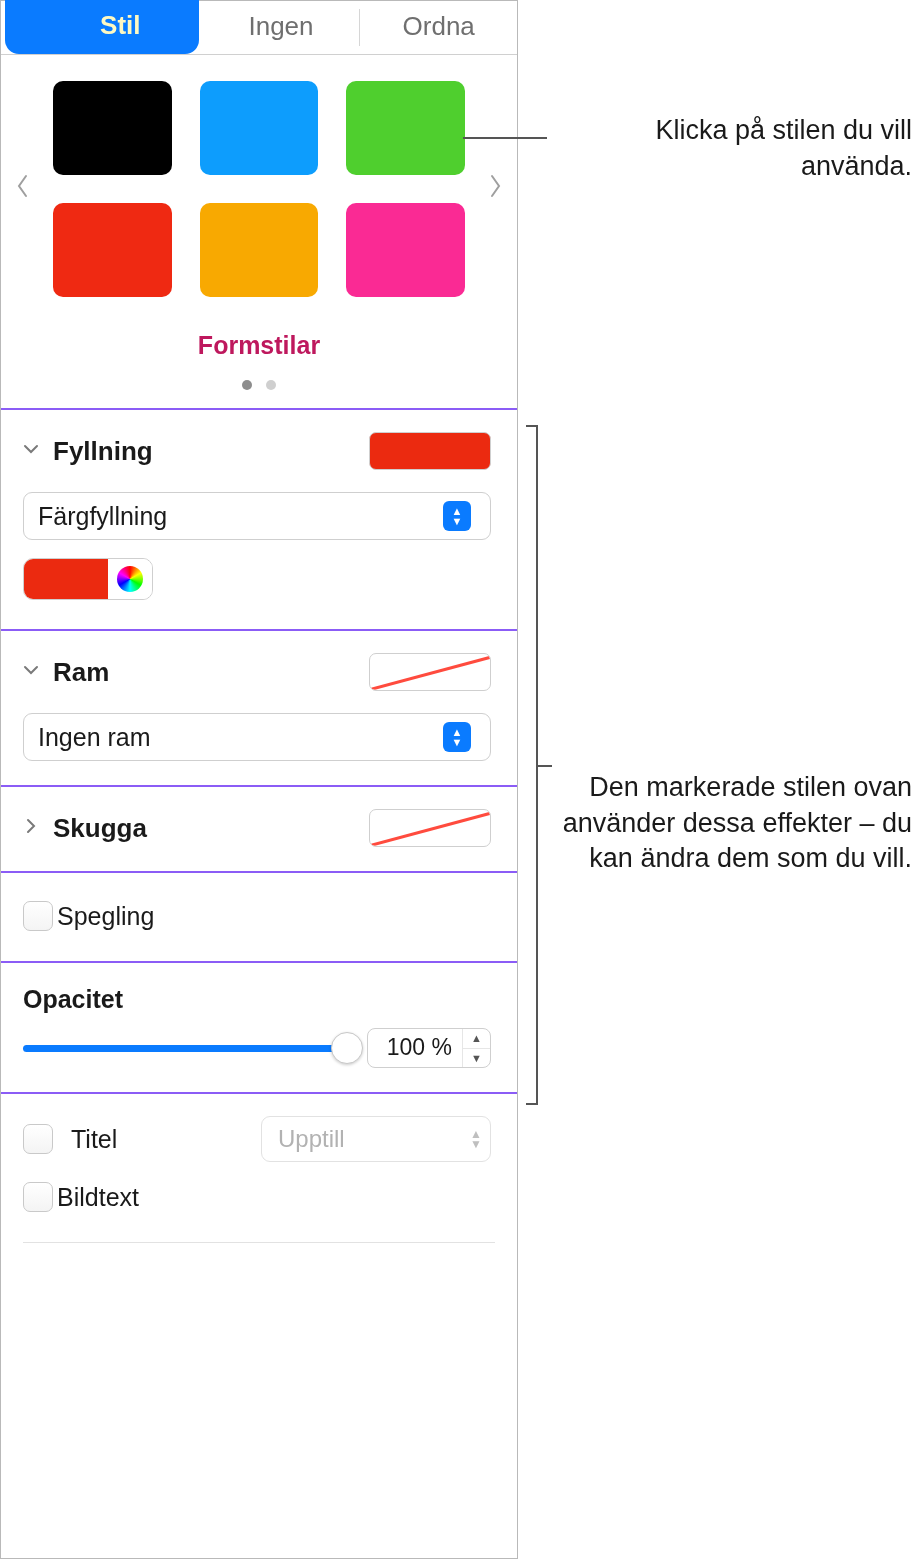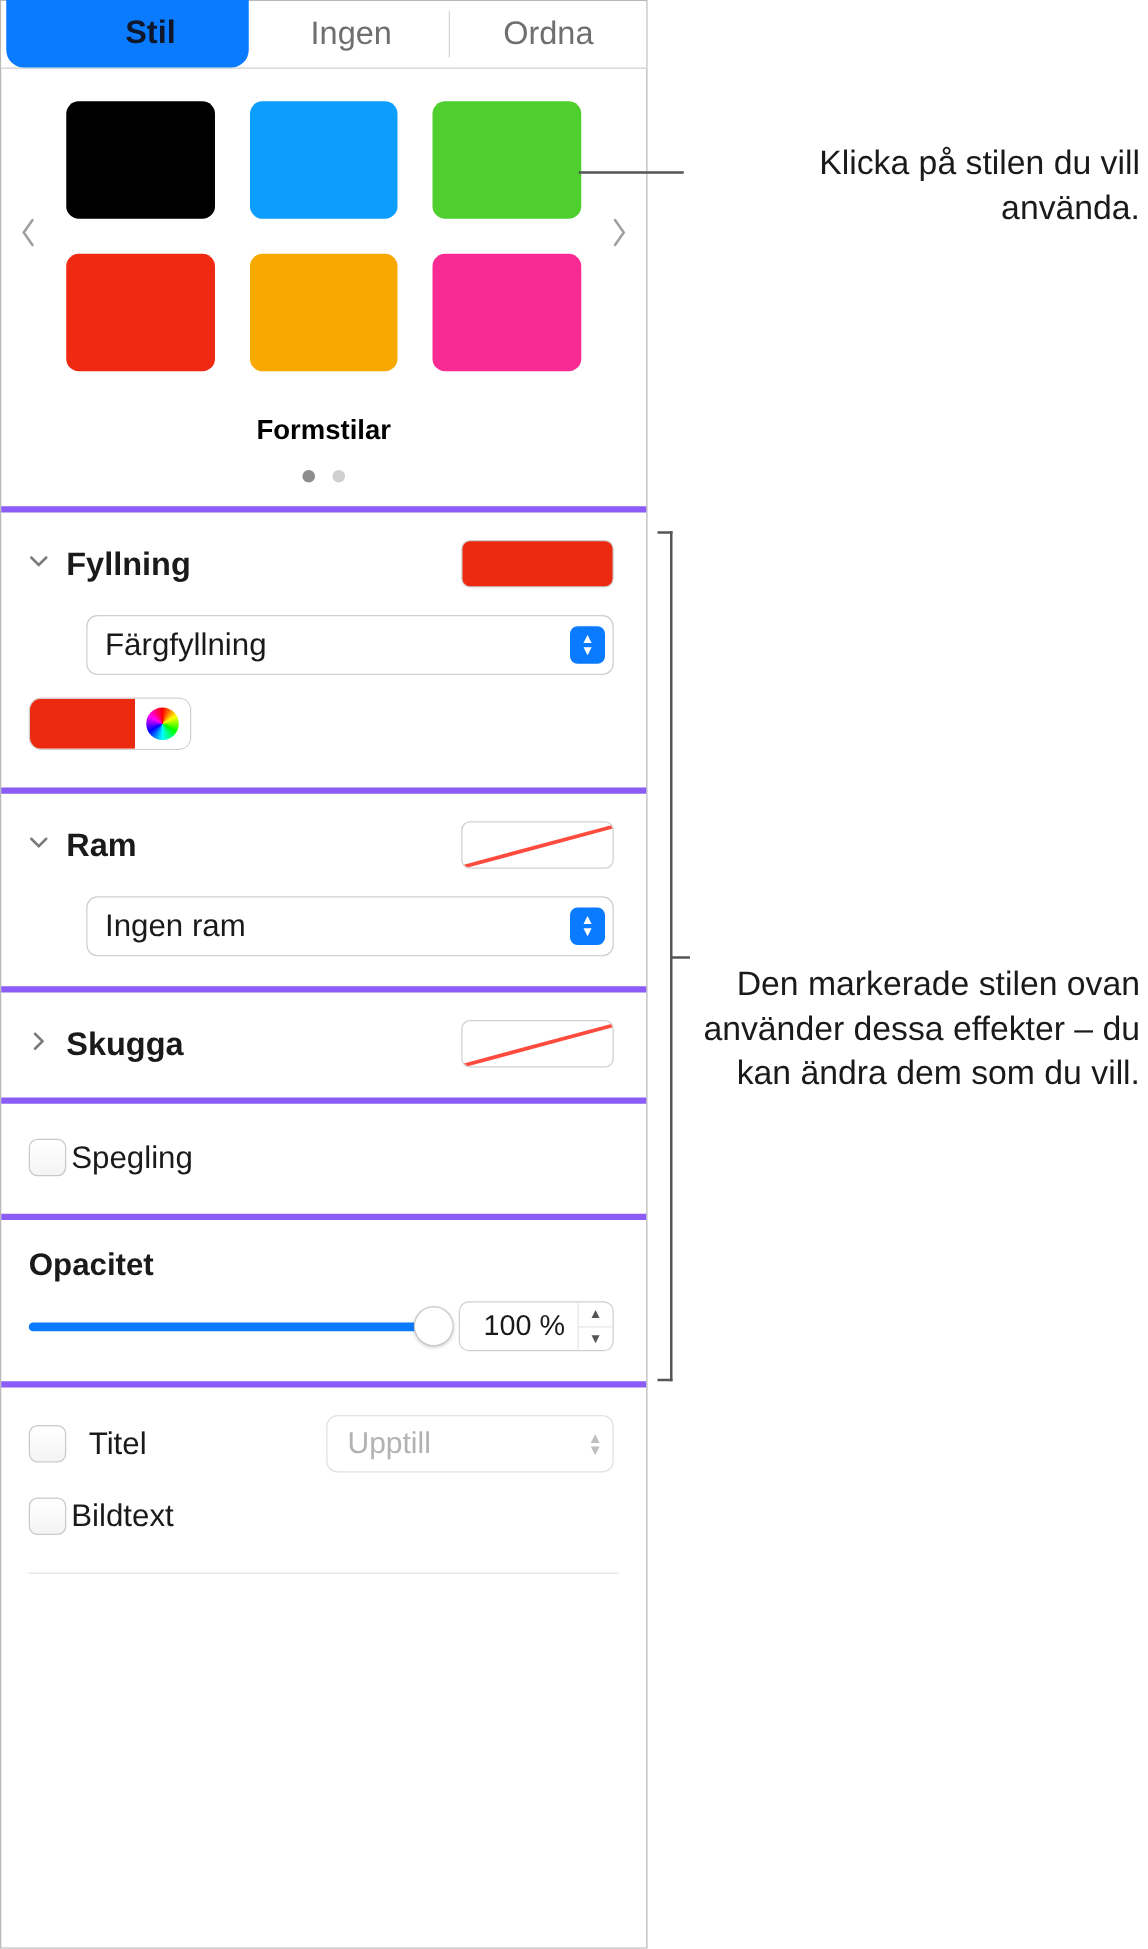--- a/index.html
+++ b/index.html
@@ -31,21 +31,21 @@
     flex: 1;
     text-align: center;
     padding: 10px 0 12px;
     font-size: 26px;
     color: #6f6f6f;
     position: relative;
     cursor: pointer;
   }
   .tab.active {
     background: #0a7bff;
-    color: #0f172a;
+    color: #fef9c3;
     font-weight: 600;
     border-radius: 0 0 14px 14px;
     margin: -1px 4px 0 4px;
     padding-left: 37px;
   }
   .tab-divider {
     width: 1px;
     background: #d6d6d6;
     margin: 8px 0;
   }
@@ -61,31 +61,31 @@
     gap: 28px 28px;
     padding: 8px 18px;
   }
   .swatch {
     height: 94px;
     border-radius: 10px;
     cursor: pointer;
   }
   .styles-label {
     text-align: center;
-    font-size: 22px;
+    font-size: 25px;
     font-weight: 600;
     margin-top: 26px;
-    color: #000000;
+    color: #be185d;
   }
   .dots { text-align: center; margin-top: 8px; }
   .dot { display: inline-block; width: 10px; height: 10px; border-radius: 50%; background: #cfcfcf; margin: 0 4px; }
   .dot.active { background: #8d8d8d; }
 
   .section {
-    border-top: 5px solid #8b5cf6;
+    border-top: 2px solid #8b5cf6;
     padding: 22px 26px 24px 22px;
   }
   .section-row {
     display: flex;
     align-items: center;
     justify-content: space-between;
     gap: 12px;
   }
   .disclosure {
     display: flex;
@@ -113,25 +113,24 @@
     transform: rotate(-15deg);
   }
 
   .select-like {
     margin-top: 22px;
     display: flex;
     align-items: center;
     justify-content: space-between;
     border: 1px solid #cfcfcf;
     border-radius: 9px;
-    padding: 8px 6px 8px 14px;
+    padding: 8px 19px 8px 14px;
     font-size: 25px;
     background: #fff;
     cursor: pointer;
-    margin-left: 46px;
   }
   .stepper-arrows {
     width: 28px;
     height: 30px;
     background: #0a7bff;
     border-radius: 6px;
     display: flex;
     flex-direction: column;
     align-items: center;
     justify-content: center;

